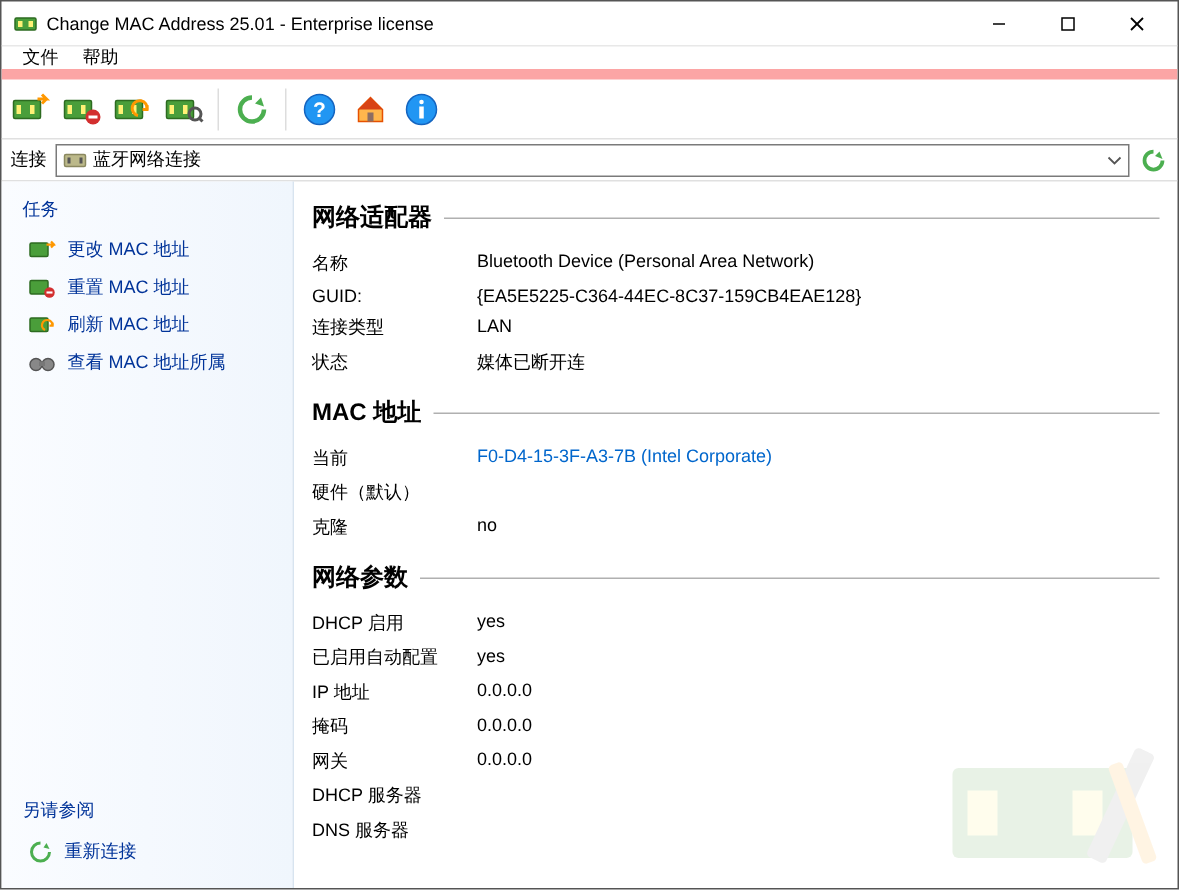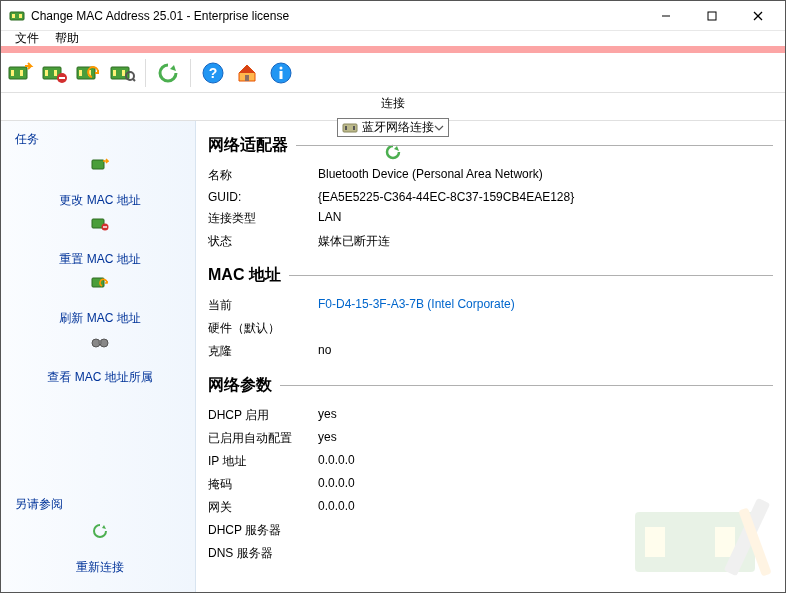--- a/index.html
+++ b/index.html
@@ -7,28 +7,28 @@
 .titlebar { height:30px; display:flex; align-items:center; padding:0 4px 0 8px; border-bottom:1px solid #e8e8e8; }
 .titlebar .icon { width:16px; height:16px; margin-right:6px; }
 .titlebar .title { flex:1; font-size:12px; color:#000; }
 .winbtns { display:flex; }
 .winbtn { width:46px; height:28px; display:flex; align-items:center; justify-content:center; cursor:pointer; }
 .menubar { height:22px; display:flex; align-items:center; padding:0 6px; border-bottom:7px solid #fca5a5; }
 .menuitem { font-size:12px; padding:2px 8px; cursor:pointer; }
 .toolbar { height:40px; display:flex; align-items:center; padding:2px 4px; border-bottom:1px solid #e0e0e0; gap:2px; }
 .tbtn { width:32px; height:32px; display:flex; align-items:center; justify-content:center; cursor:pointer; border:1px solid transparent; border-radius:2px; }
 .tsep { width:1px; height:28px; background:#ddd; margin:0 4px; }
-.connbar { height:28px; display:flex; align-items:center; padding:2px 6px; border-bottom:1px solid #e0e0e0; gap:6px; font-size:12px;flex-direction:column; }
+.connbar { height:28px; display:flex; align-items:center; padding:2px 6px; border-bottom:1px solid #e0e0e0; gap:6px; font-size:12px; }
 .conn-select { flex:1; height:22px; border:1px solid #7a7a7a; font-size:12px; padding:0 4px; display:flex; align-items:center; justify-content:space-between; background:#fff; cursor:pointer; }
 .conn-select .sel-content { display:flex; align-items:center; gap:4px;text-align:center; }
 .refresh-small { width:20px; height:20px; display:flex; align-items:center; justify-content:center; cursor:pointer; }
 .body { display:flex; height:calc(593px - 30px - 22px - 40px - 28px - 2px); }
 .sidebar { width:195px; background:linear-gradient(to right,#fafcff,#f0f6fd); border-right:1px solid #d8e4f0; display:flex; flex-direction:column; }
 .sidegroup-title { font-size:12px; font-weight:normal; color:#003399; padding:10px 14px 6px; }
-.sideitem { display:flex; align-items:center; gap:20px; font-size:12px; color:#003399; padding:4px 14px 4px 18px; cursor:pointer;flex-direction:column; }
+.sideitem { display:flex; align-items:center; gap:8px; font-size:12px; color:#003399; padding:4px 14px 4px 18px; cursor:pointer; }
 .side-spacer { flex:1; }
 .content { flex:1; padding:8px 12px; font-size:12px; color:#000; overflow:auto; position:relative; }
 .section-title { font-weight:bold; font-size:16px; color:#000; margin:6px 0 8px; display:flex; align-items:center; }
 .section-title::after { content:""; flex:1; height:1px; background:#b0b0b0; margin-left:8px; }
 .row { display:flex; padding:3px 0; }
 .row .k { width:110px; color:#000; }
 .row .v { flex:1; color:#000; }
 .row .v.link { color:#0066cc; }
 .watermark { position:absolute; right:0; bottom:0; width:160px; height:110px; opacity:0.12; pointer-events:none; }
 svg { display:block; }
@@ -200,21 +200,21 @@
           <svg width="18" height="14" viewBox="0 0 18 14">
             <circle cx="5" cy="8" r="4" fill="#888" stroke="#555"></circle>
             <circle cx="13" cy="8" r="4" fill="#888" stroke="#555"></circle>
             <rect x="7" y="6" width="4" height="3" fill="#777"></rect>
           </svg>
         </span>
       <span>查看 MAC 地址所属</span>
     </div>
     <div class="side-spacer"></div>
     <div class="sidegroup-title">另请参阅</div>
-    <div class="sideitem" style="padding-bottom:16px;justify-content:space-between;">
+    <div class="sideitem" style="padding-bottom:16px;">
       <span>
           <svg width="16" height="16" viewBox="0 0 16 16">
             <path d="M8 2 A6 6 0 1 0 14 8" stroke="#4caf50" stroke-width="2" fill="none"></path>
             <path d="M12 2 L14 6 L10 5 Z" fill="#4caf50"></path>
           </svg>
         </span>
       <span>重新连接</span>
     </div>
   </div>
 

